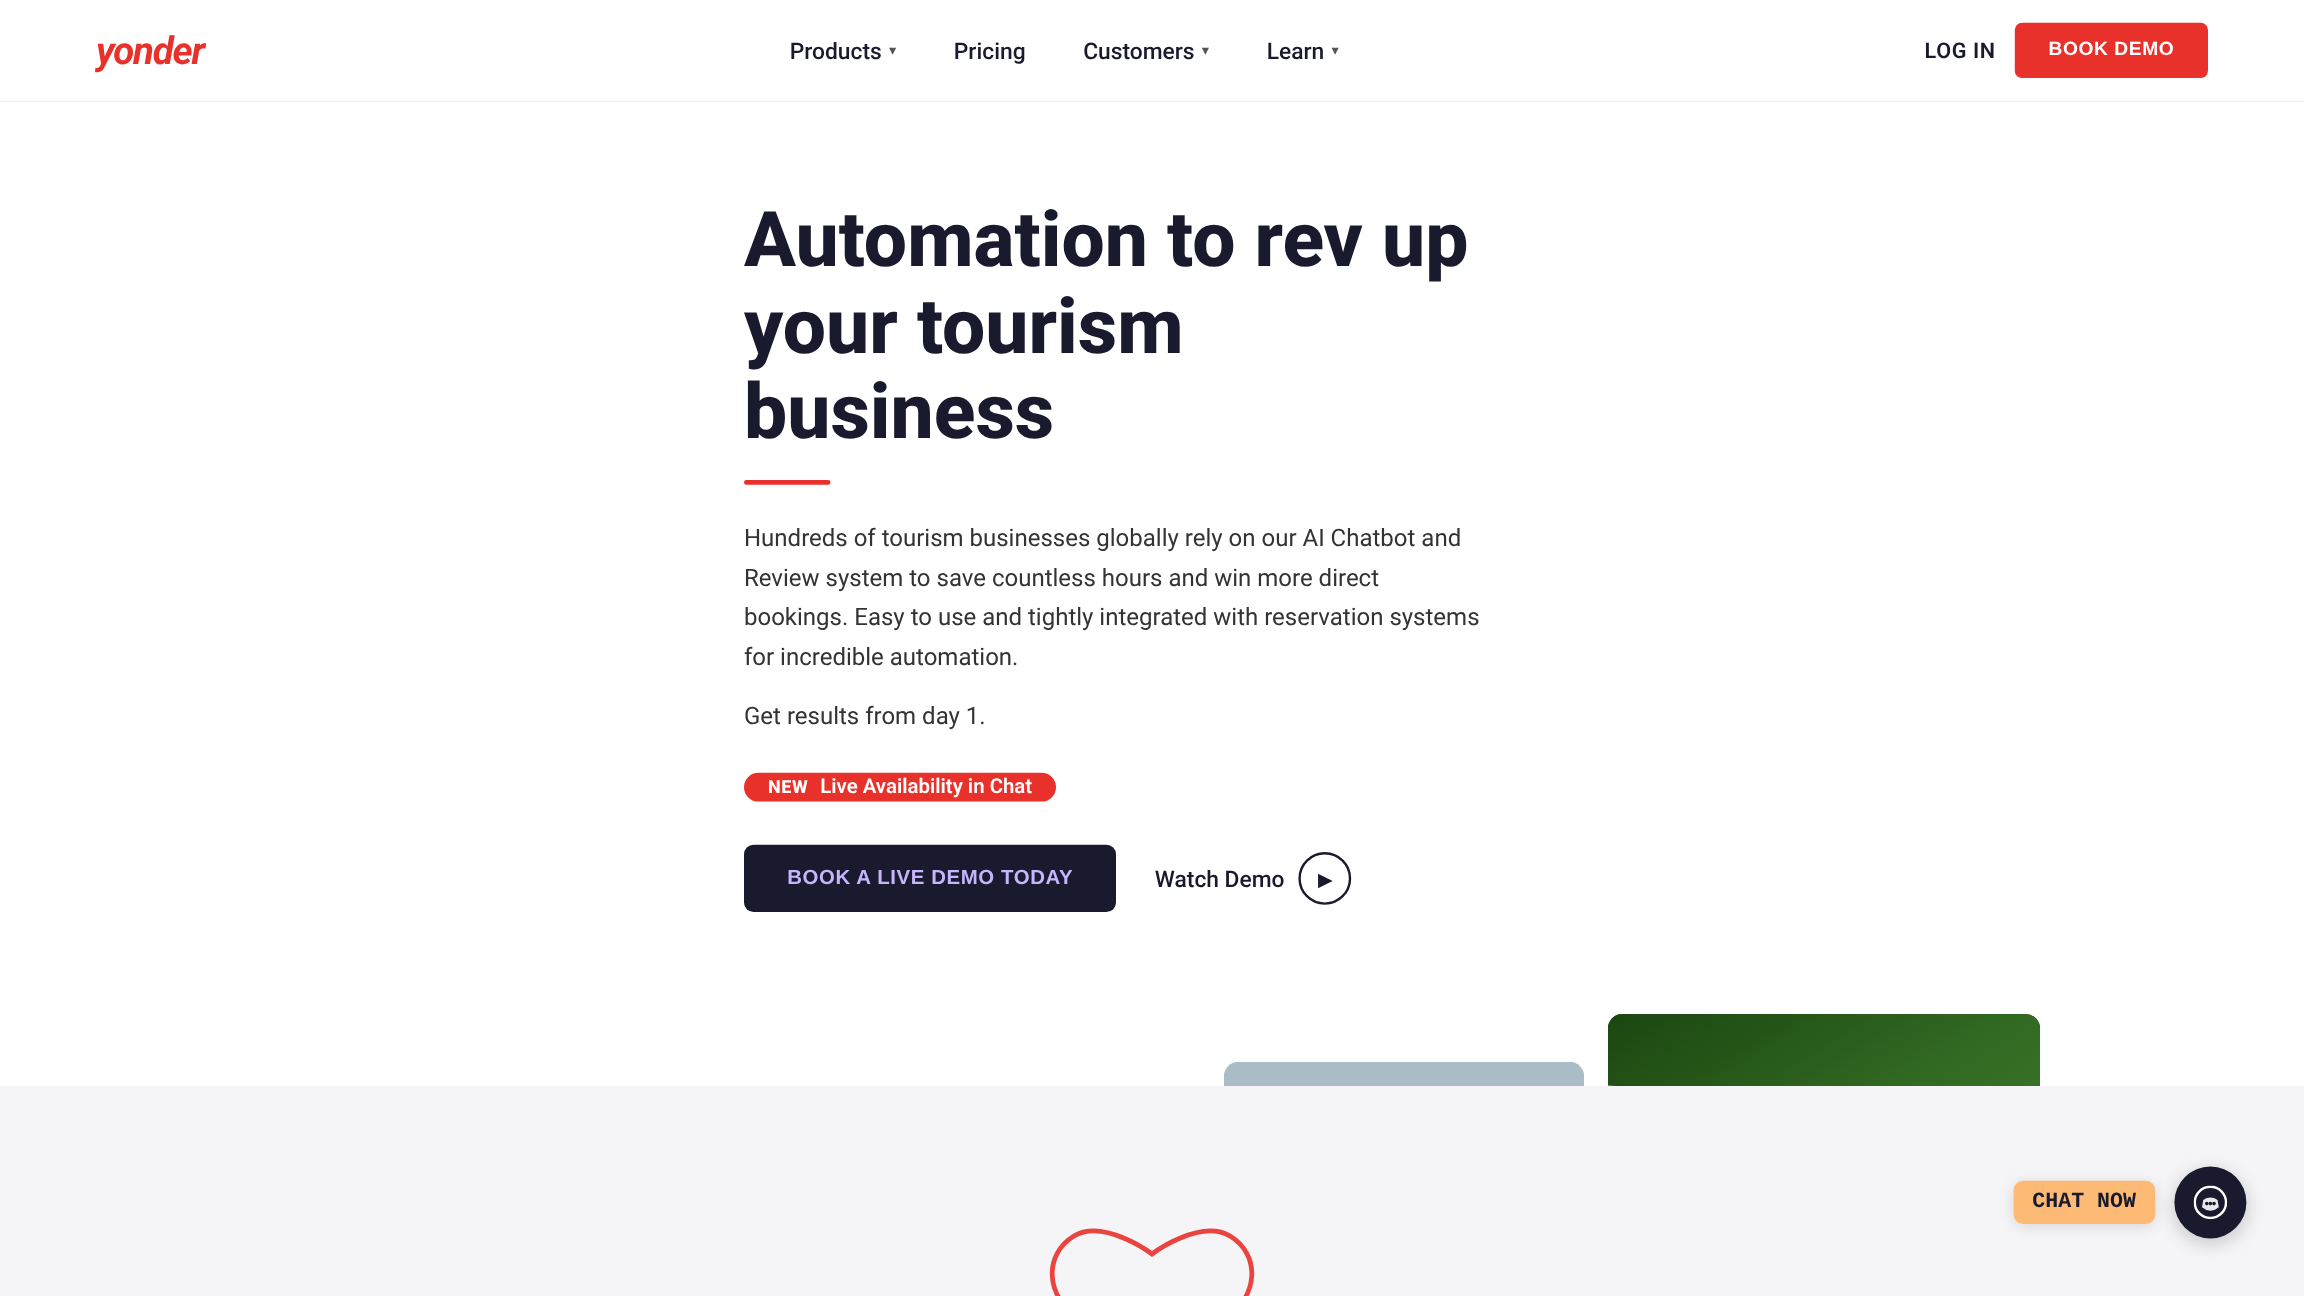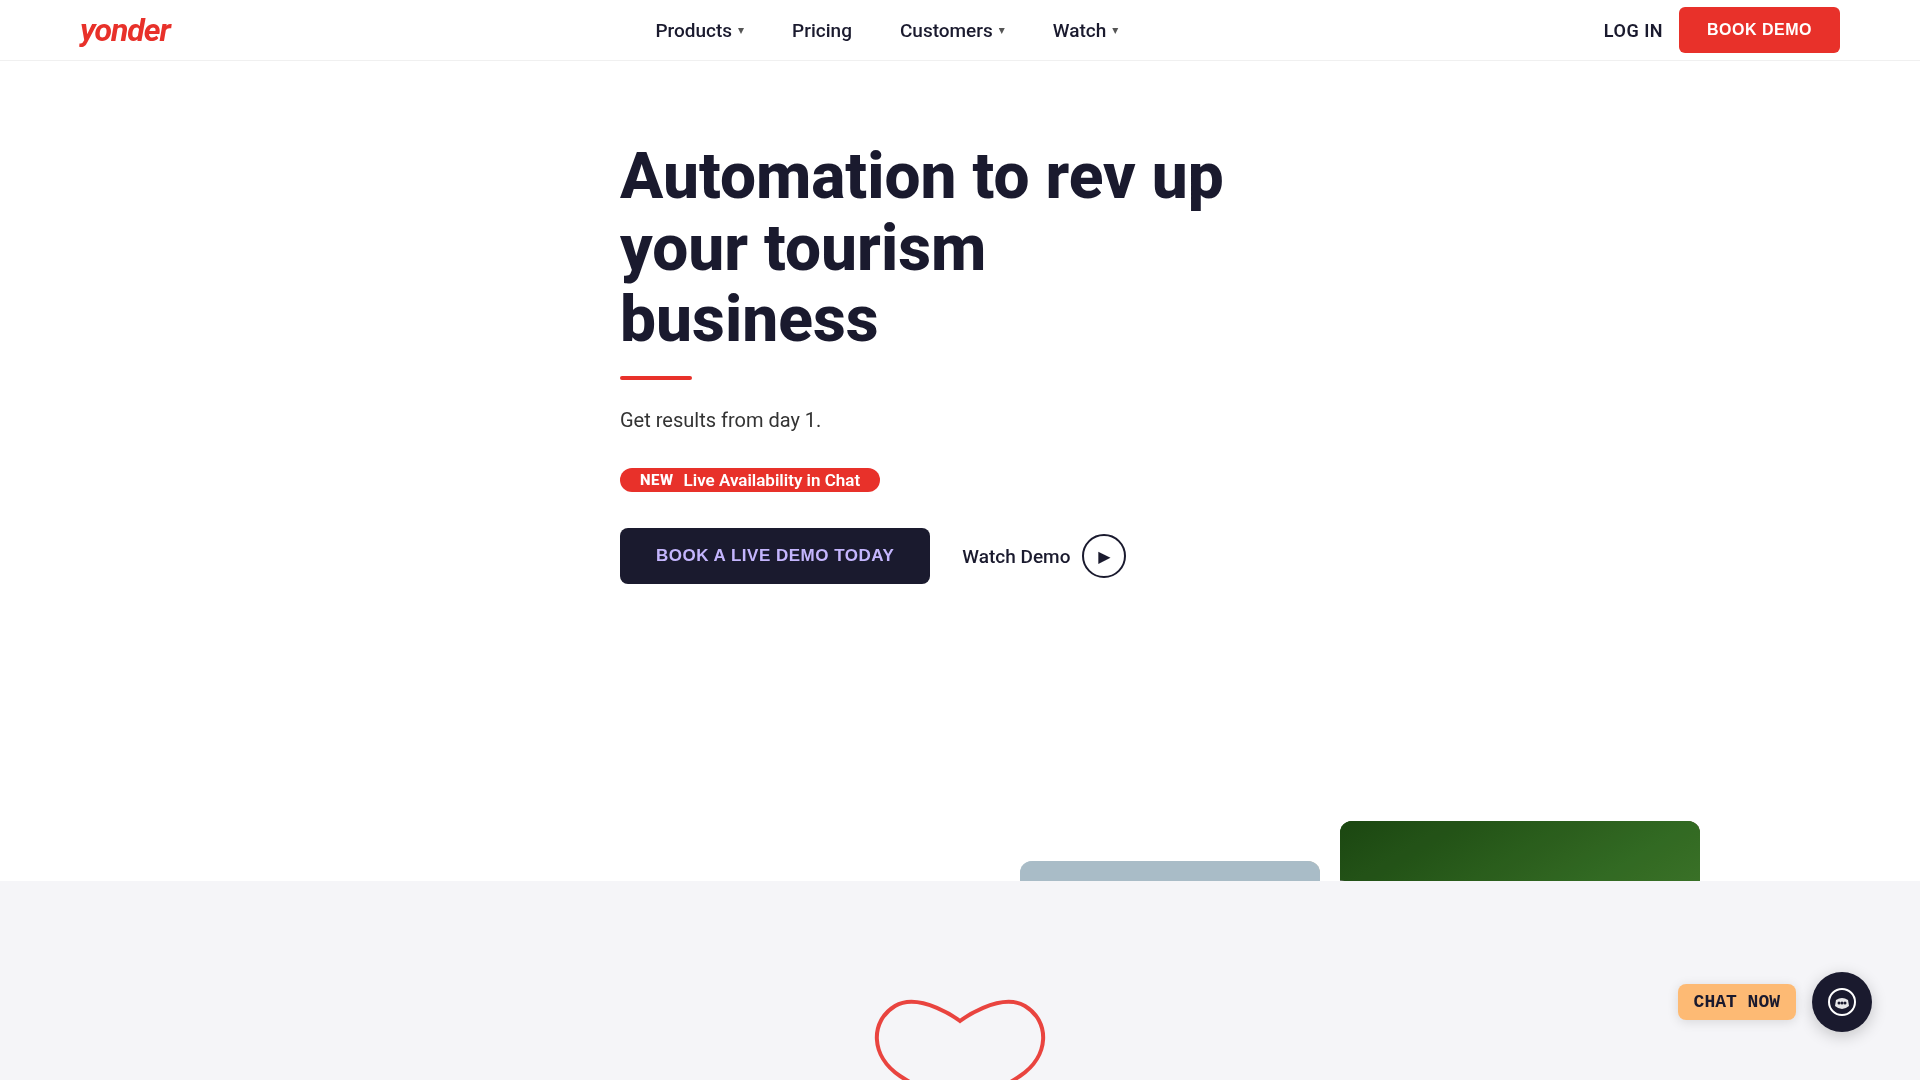--- a/index.html
+++ b/index.html
@@ -11,21 +11,21 @@
       min-height: 1080px;
       overflow-x: hidden;
     }
 
     
     nav {
       display: flex;
       align-items: center;
       justify-content: space-between;
       padding: 0 80px;
-      height: 61px;
+      height: 85px;
       background: #fff;
       border-bottom: 1px solid #f0f0f0;
       position: sticky;
       top: 0;
       z-index: 100;
     }
     .nav-logo {
       font-size: 32px;
       font-weight: 700;
       color: #e8312a;
@@ -314,35 +314,36 @@
       <span class="chevron">▾</span>
     </a>
     <a class="nav-link">
       <span>Pricing</span>
     </a>
     <a class="nav-link">
       <span>Customers</span>
       <span class="chevron">▾</span>
     </a>
     <a class="nav-link">
-      <span>Watch</span>
+      <span>Learn</span>
       <span class="chevron">▾</span>
     </a>
   </div>
 
   <div class="nav-actions">
     <a class="btn-login">LOG IN</a>
     <button class="btn-book-demo-nav">BOOK DEMO</button>
   </div>
 </nav>
 
 <section class="hero">
   <div class="hero-left">
     <h1 class="hero-title">Automation to rev up your tourism business</h1>
     <div class="hero-divider"></div>
+    <p class="hero-description">Hundreds of tourism businesses globally rely on our AI Chatbot and Review system to save countless hours and win more direct bookings. Easy to use and tightly integrated with reservation systems for incredible automation.</p>
     <p class="hero-sub">Get results from day 1.</p>
 
     <div class="badge-new">
       <span class="badge-new-label">NEW</span>
       <span>Live Availability in Chat</span>
     </div>
 
     <div class="hero-cta-row">
       <button class="btn-book-demo-hero">BOOK A LIVE DEMO TODAY</button>
       <a class="watch-demo-link">

